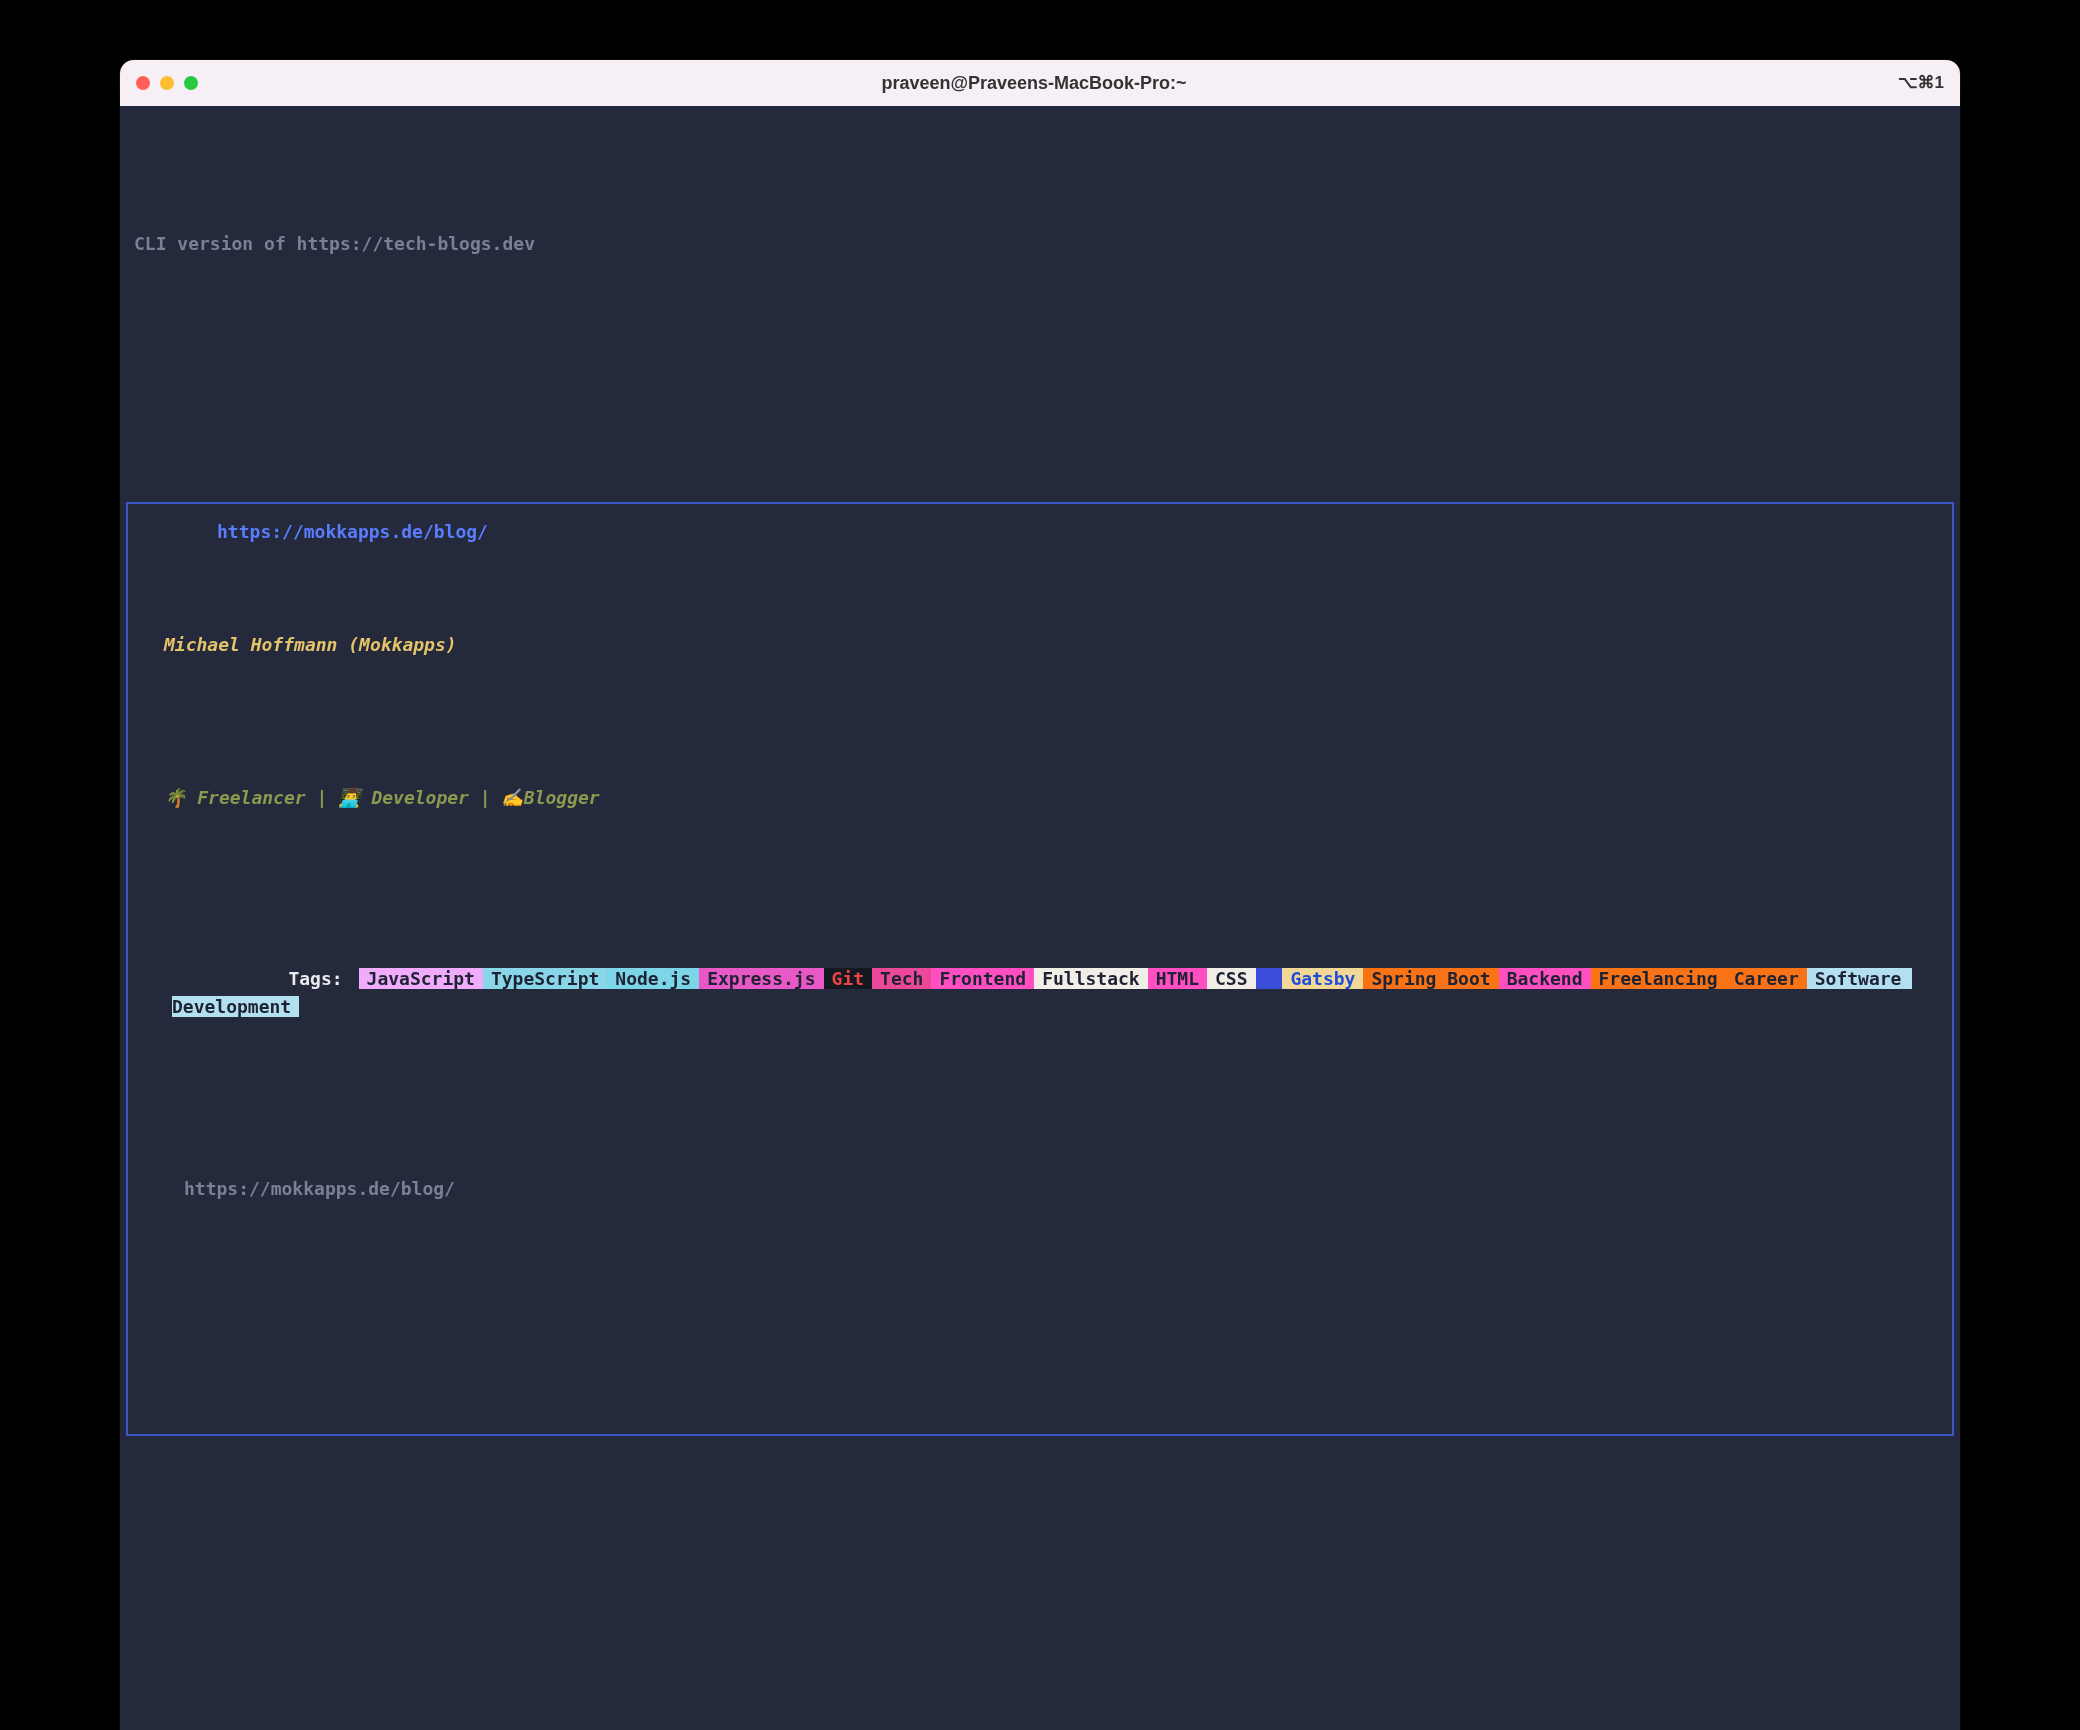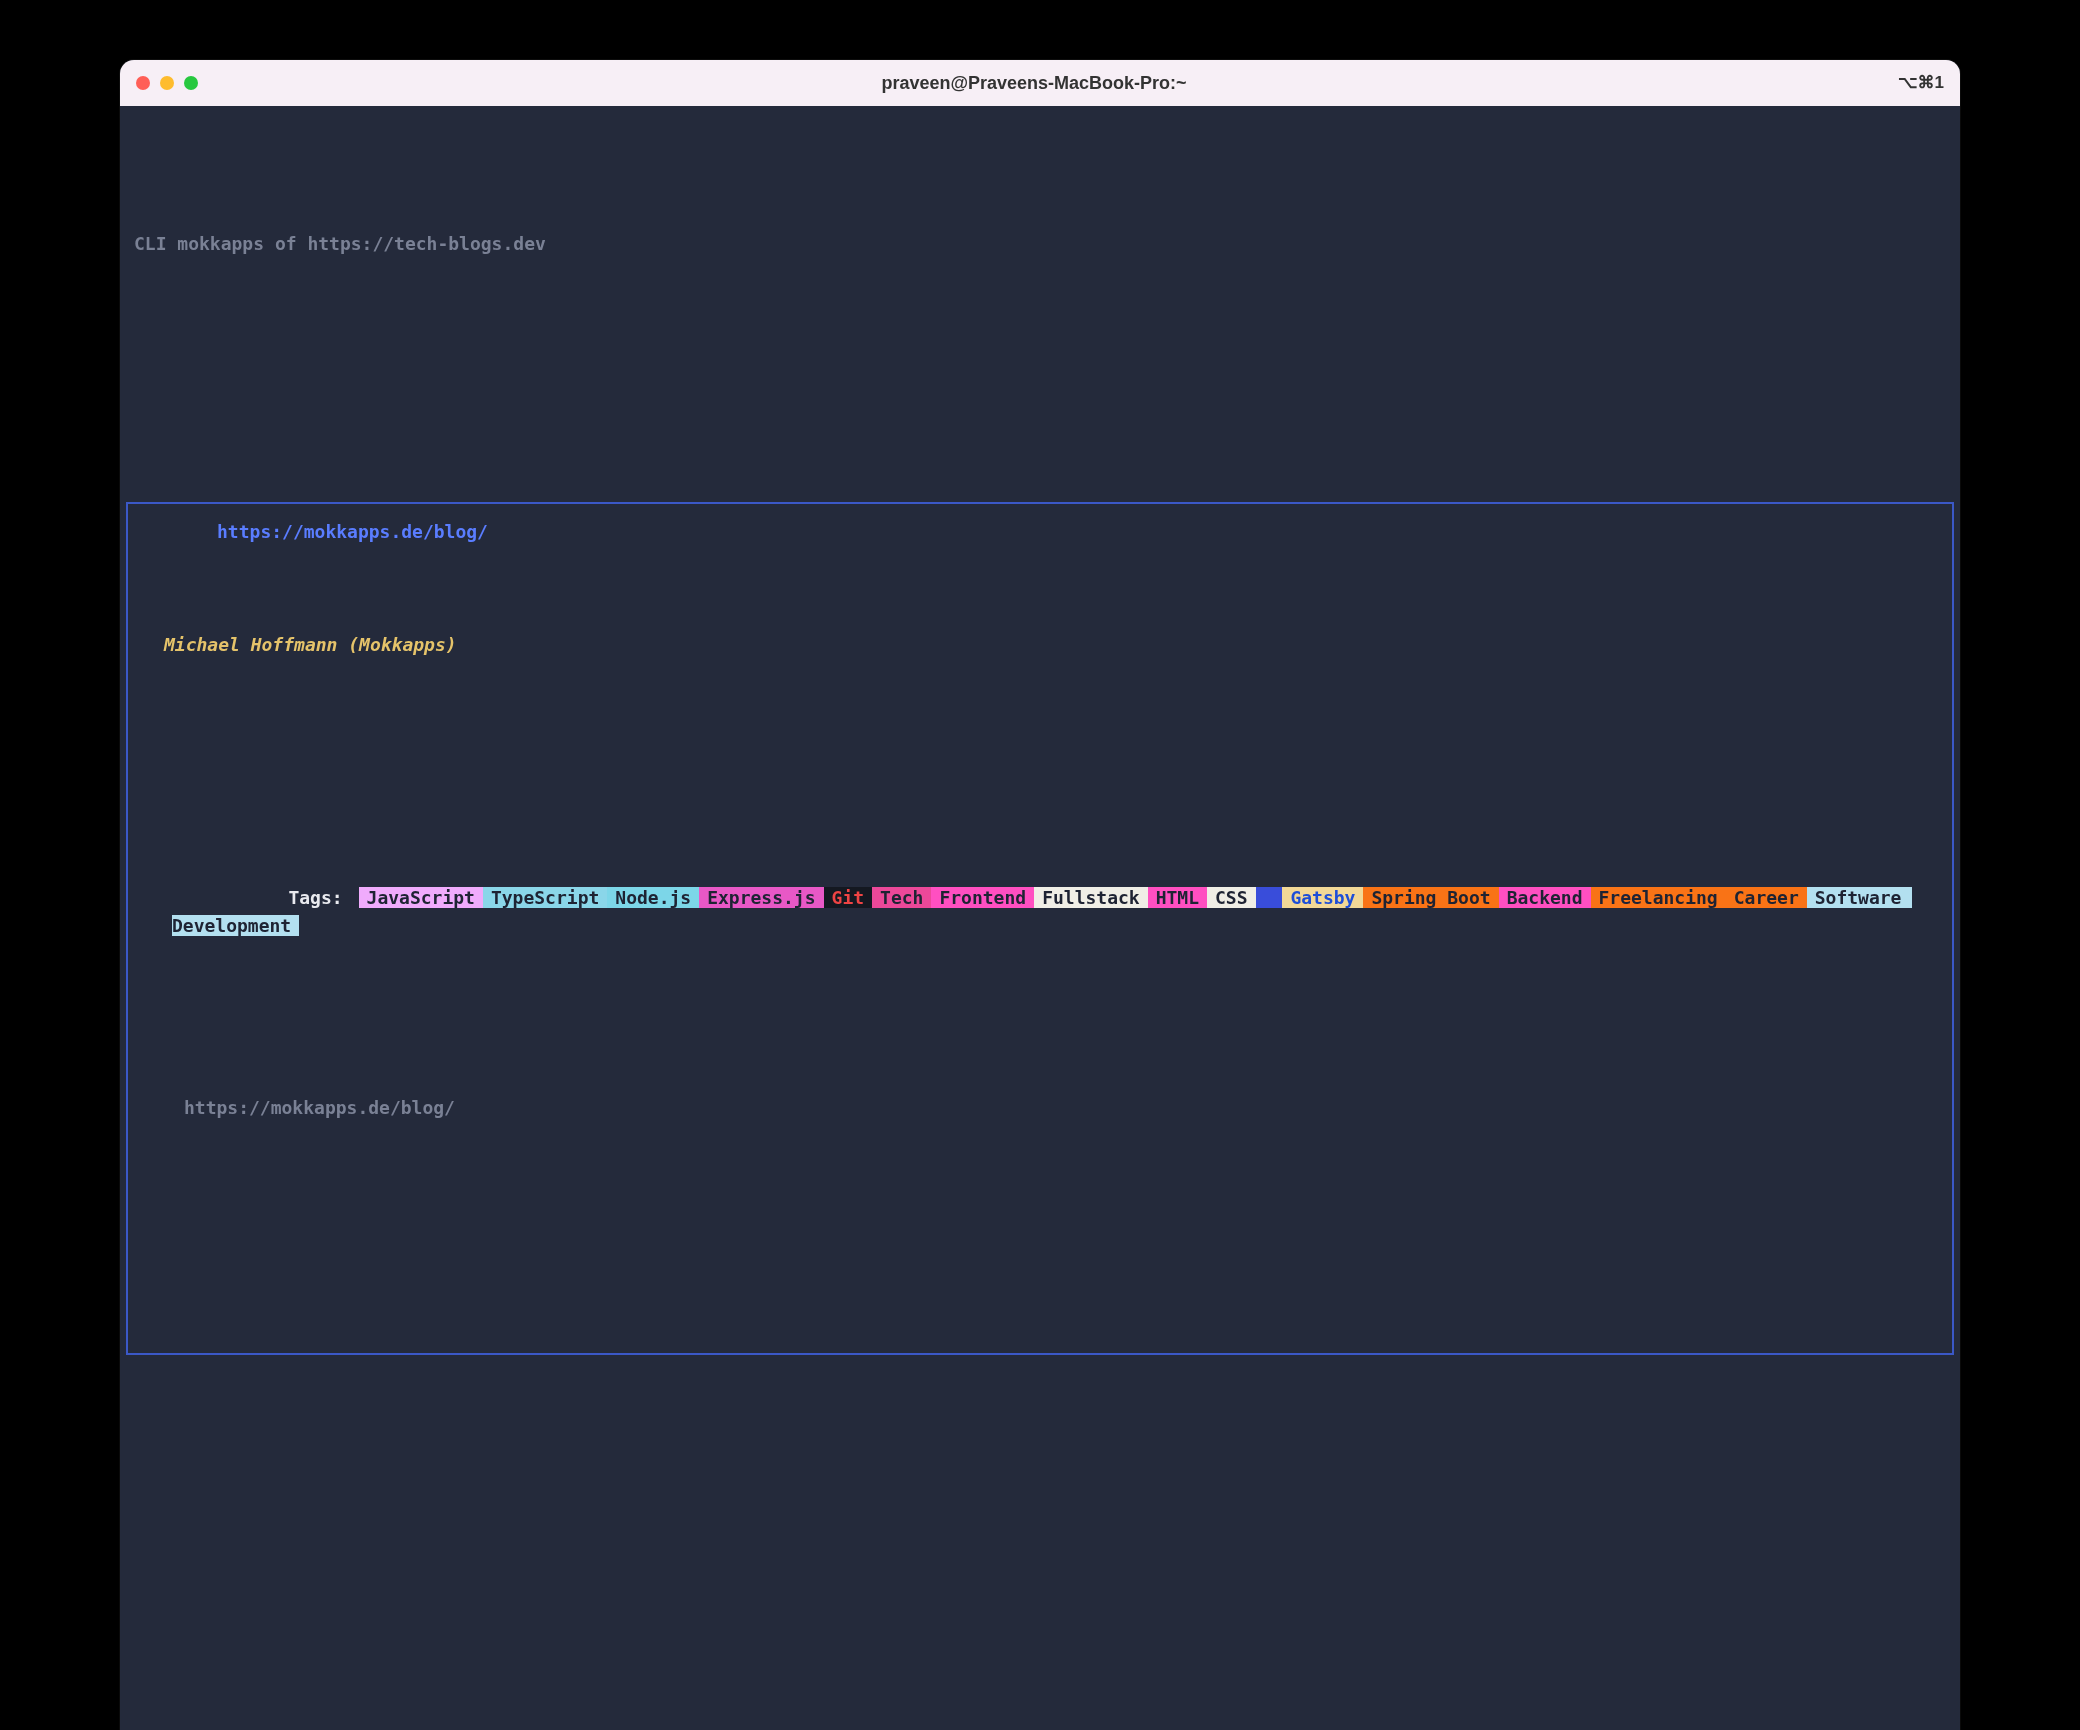--- a/index.html
+++ b/index.html
@@ -94,30 +94,31 @@
       <span class="tl-min"></span>
       <span class="tl-max"></span>
     </div>
     <div class="titlebar-title">praveen@Praveens-MacBook-Pro:~</div>
     <div class="titlebar-right">⌥⌘1</div>
   </div>
 
   <div class="term-body">
 
     
-    <div class="line dim">CLI mokkapps of https://tech-blogs.dev</div>
+    <div class="line dim">CLI version of https://tech-blogs.dev</div>
 
     <div class="spacer-big"></div>
 
     
     <div class="box box-blue">
       <span class="box-legend blue">https://mokkapps.de/blog/</span>
       <div class="box-inner">
         <div class="line yellow italic bold" style="padding-left:14px">Michael Hoffmann (Mokkapps)</div>
         <div class="spacer"></div>
+        <div class="line olive italic bold" style="padding-left:14px">🌴 Freelancer | 👨‍💻 Developer | ✍️Blogger</div>
         <div class="spacer"></div>
         <div class="tags">
           <span class="tags-label">Tags:</span><span id="tags1"><span class="bg-lblue">JavaScript</span><span class="bg-lblue2">TypeScript</span><span class="bg-cyan">Node.js</span><span class="bg-pink">Express.js</span><span class="bg-dark">Git</span><span class="bg-mint">Tech</span><span class="bg-hotpink">Frontend</span><span class="bg-offw">Fullstack</span><span class="bg-hotpink">HTML</span><span class="bg-offw">CSS</span><span class="bg-navy"> </span><span class="bg-yellow">Gatsby</span><span class="bg-softblue">Spring Boot</span><span class="bg-hotpink">Backend</span><span class="bg-softblue">Freelancing</span><span class="bg-softblue">Career</span><span class="bg-softblue2">Software Development</span></span>
         </div>
         <div class="spacer"></div>
         <div class="line dim url-line">https://mokkapps.de/blog/</div>
         <div class="spacer-big"></div>
       </div>
     </div>
 

